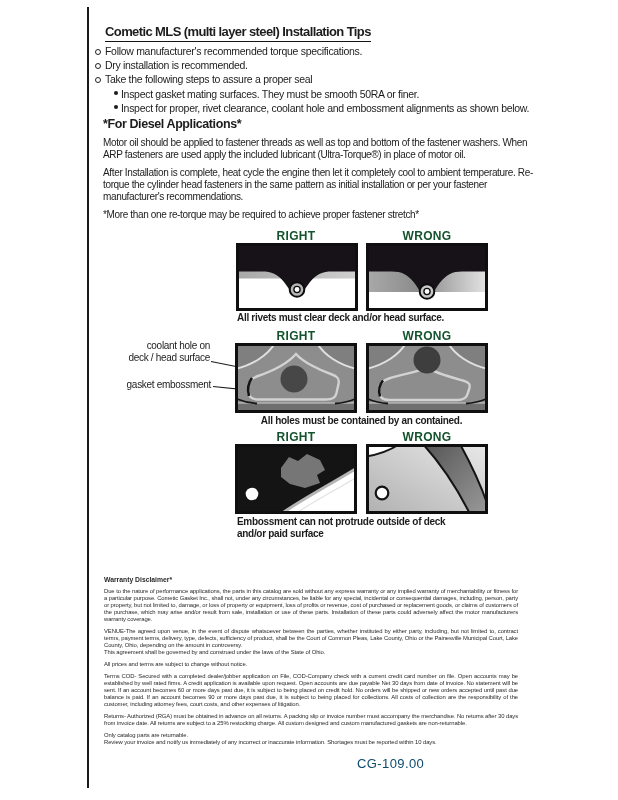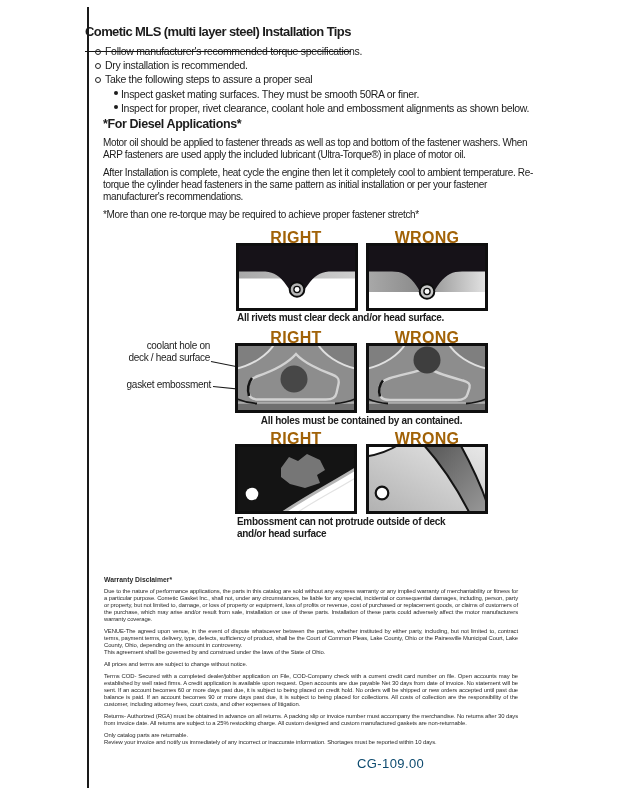--- a/index.html
+++ b/index.html
@@ -1,34 +1,34 @@
 <!DOCTYPE html>
 <html><head>
 <meta charset="utf-8">
 <style>
   html,body{margin:0;padding:0;background:#ffffff;}
   .page{position:relative;width:618px;height:800px;background:#ffffff;overflow:hidden;
         font-family:"Liberation Sans","DejaVu Sans",sans-serif;color:#1c1c1c;}
   .vrule{position:absolute;left:87px;top:7px;width:1.5px;height:781px;background:#1a1a1a;}
-  .title{position:absolute;left:85px;top:24px;margin:0;font-size:13px;font-weight:bold;
-         letter-spacing:-0.6px;white-space:nowrap;border-bottom:1.6px solid #141414;padding-bottom:12px;}
+  .title{position:absolute;left:105px;top:24px;margin:0;font-size:13px;font-weight:bold;
+         letter-spacing:-0.6px;white-space:nowrap;border-bottom:1.6px solid #141414;padding-bottom:2px;}
   .tips{position:absolute;left:95px;top:45px;}
   .tip{display:flex;align-items:flex-start;white-space:nowrap;font-size:10.5px;
        letter-spacing:-0.3px;height:14.2px;text-align:right;}
   .cmark{flex:0 0 auto;width:4px;height:4px;border:1px solid #222;border-radius:50%;margin:3.5px 4px 0 0;}
   .tip.sub{padding-left:19px;}
   .dmark{flex:0 0 auto;width:4px;height:4px;background:#1c1c1c;border-radius:50%;margin:3.5px 3px 0 0;}
   .diesel{position:absolute;left:103px;top:117px;width:440px;}
   .dheading{font-size:12.5px;font-weight:bold;letter-spacing:-0.4px;}
   .diesel p{margin:0;font-size:10px;line-height:12.3px;letter-spacing:-0.35px;width:432px;}
   .diesel p.p1{margin-top:6px;}
   .diesel p.p2{margin-top:5px;}
   .diesel p.p3{margin-top:6px;}
-  .dg-label{position:absolute;width:122px;text-align:center;font-size:16px;font-weight:600;
-            letter-spacing:0.3px;color:#a16207;}
+  .dg-label{position:absolute;width:122px;text-align:center;font-size:12px;font-weight:600;
+            letter-spacing:0.3px;color:#14532d;}
   .dg-box{position:absolute;width:122px;}
   .dg-box svg{display:block;}
   .dg-caption{position:absolute;font-size:10px;font-weight:bold;letter-spacing:-0.3px;white-space:nowrap;}
   .side-label{position:absolute;text-align:right;font-size:10px;letter-spacing:-0.3px;line-height:11.5px;white-space:nowrap;}
   .leaders{position:absolute;left:130px;top:355px;}
   .warranty{position:absolute;left:104px;top:576px;width:414px;color:#2a2a2a;}
   .warranty .wheading{font-size:6.8px;font-weight:bold;margin:0 0 4px 0;}
   .warranty p{margin:4.5px 0 0 0;font-size:5.9px;line-height:7.15px;letter-spacing:-0.1px;text-align:justify;}
   .warranty p.nogap{margin-top:0;}
   .footer-code{position:absolute;left:357px;top:756px;font-size:13px;letter-spacing:0.4px;color:#0c4a6e;}
@@ -197,21 +197,21 @@
       <path d="M57,0 H94 C106,22 116,44 122,62 V70 H104 C91,44 75,20 57,0 Z" fill="url(#g3dk)"></path>
       <path d="M57,0 C75,20 91,44 104,70" fill="none" stroke="#141414" stroke-width="2"></path>
       <path d="M94,0 C106,22 116,44 122,62" fill="none" stroke="#141414" stroke-width="2"></path>
       <circle cx="16" cy="49" r="6.3" fill="#ffffff" stroke="#131313" stroke-width="2.2"></circle>
       <rect x="1.5" y="1.5" width="119" height="67" fill="none" stroke="#0f0f0f" stroke-width="3"></rect>
     </svg>
   </div>
 
   <div class="dg-caption" style="left:237px;top:516px;line-height:11.8px;">
     <div>Embossment can not protrude outside of deck</div>
-    <div>and/or head surface</div>
+    <div>and/or paid surface</div>
   </div>
 
   <div class="warranty">
     <div class="wheading">Warranty Disclaimer*</div>
     <p>Due to the nature of performance applications, the parts in this catalog are sold without any express warranty or any implied warranty of merchantability or fitness for a particular purpose.  Cometic Gasket Inc., shall not, under any circumstances, be liable for any special, incidental or consequential damages, including, person, party or property, but not limited to, damage, or loss of property or equipment, loss of profits or revenue, cost of purchased or replacement goods, or claims of customers of the purchase, which may arise and/or result from sale, installation or use of these parts.  Installation of these parts could adversely affect the motor manufacturers warranty coverage.</p>
     <p>VENUE-The agreed upon venue, in the event of dispute whatsoever between the parties, whether instituted by either party, including, but not limited to, contract terms, payment terms, delivery, type, defects, sufficiency of product, shall be the Court of Common Pleas, Lake County, Ohio or the Painesville Municipal Court, Lake County, Ohio, depending on the amount in controversy.</p>
     <p class="nogap">This agreement shall be governed by and construed under the laws of the State of Ohio.</p>
     <p>All prices and terms are subject to change without notice.</p>
     <p>Terms COD- Secured with a completed dealer/jobber application on File, COD-Company check with a current credit card number on file.  Open accounts may be established by well rated firms.  A credit application is available upon request.  Open accounts are due payable Net 30 days from date of invoice.  No statement will be sent.  If an account becomes 60 or more days past due, it is subject to being placed on credit hold.  No orders will be shipped or new orders accepted until past due balance is paid.  If an account becomes 90 or more days past due, it is subject to being placed for collections.  All costs of collection are the responsibility of the customer, including attorney fees, court costs, and other expenses of litigation.</p>
     <p>Returns- Authorized (RGA) must be obtained in advance on all returns.  A packing slip or invoice number must accompany the merchandise.  No returns after 30 days from invoice date.  All returns are subject to a 25% restocking charge.  All custom designed and custom manufactured gaskets are non-returnable.</p>

